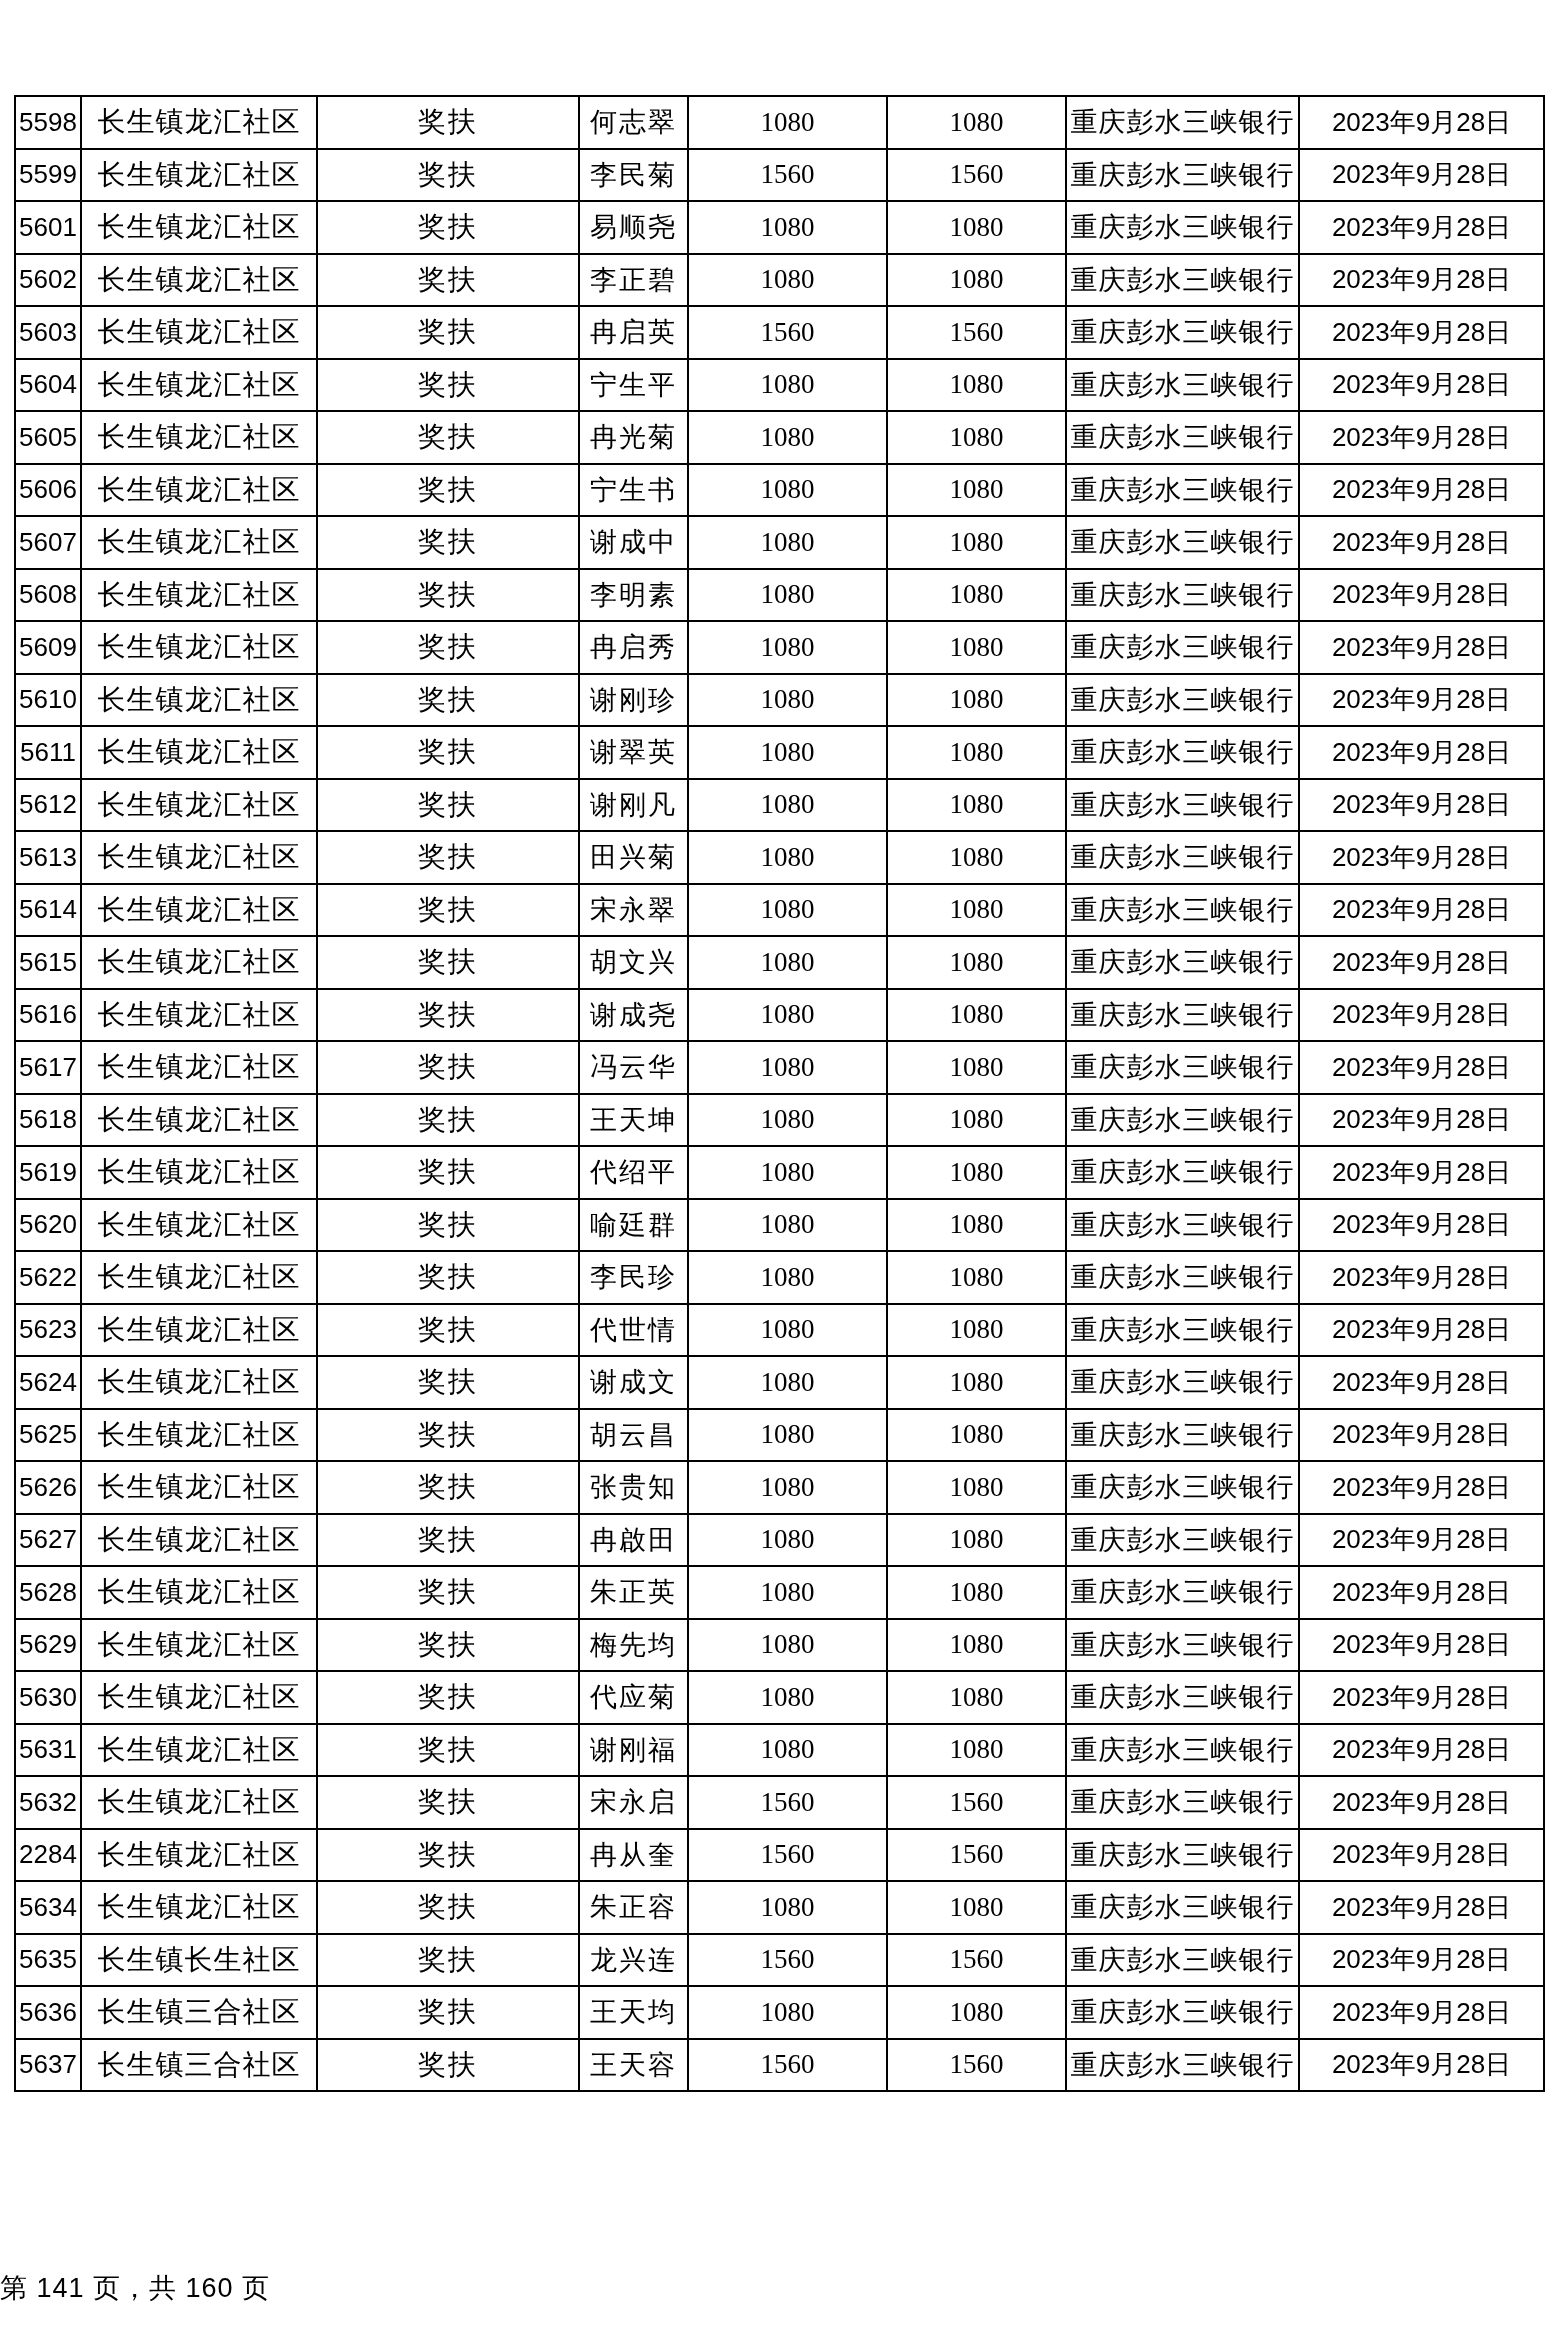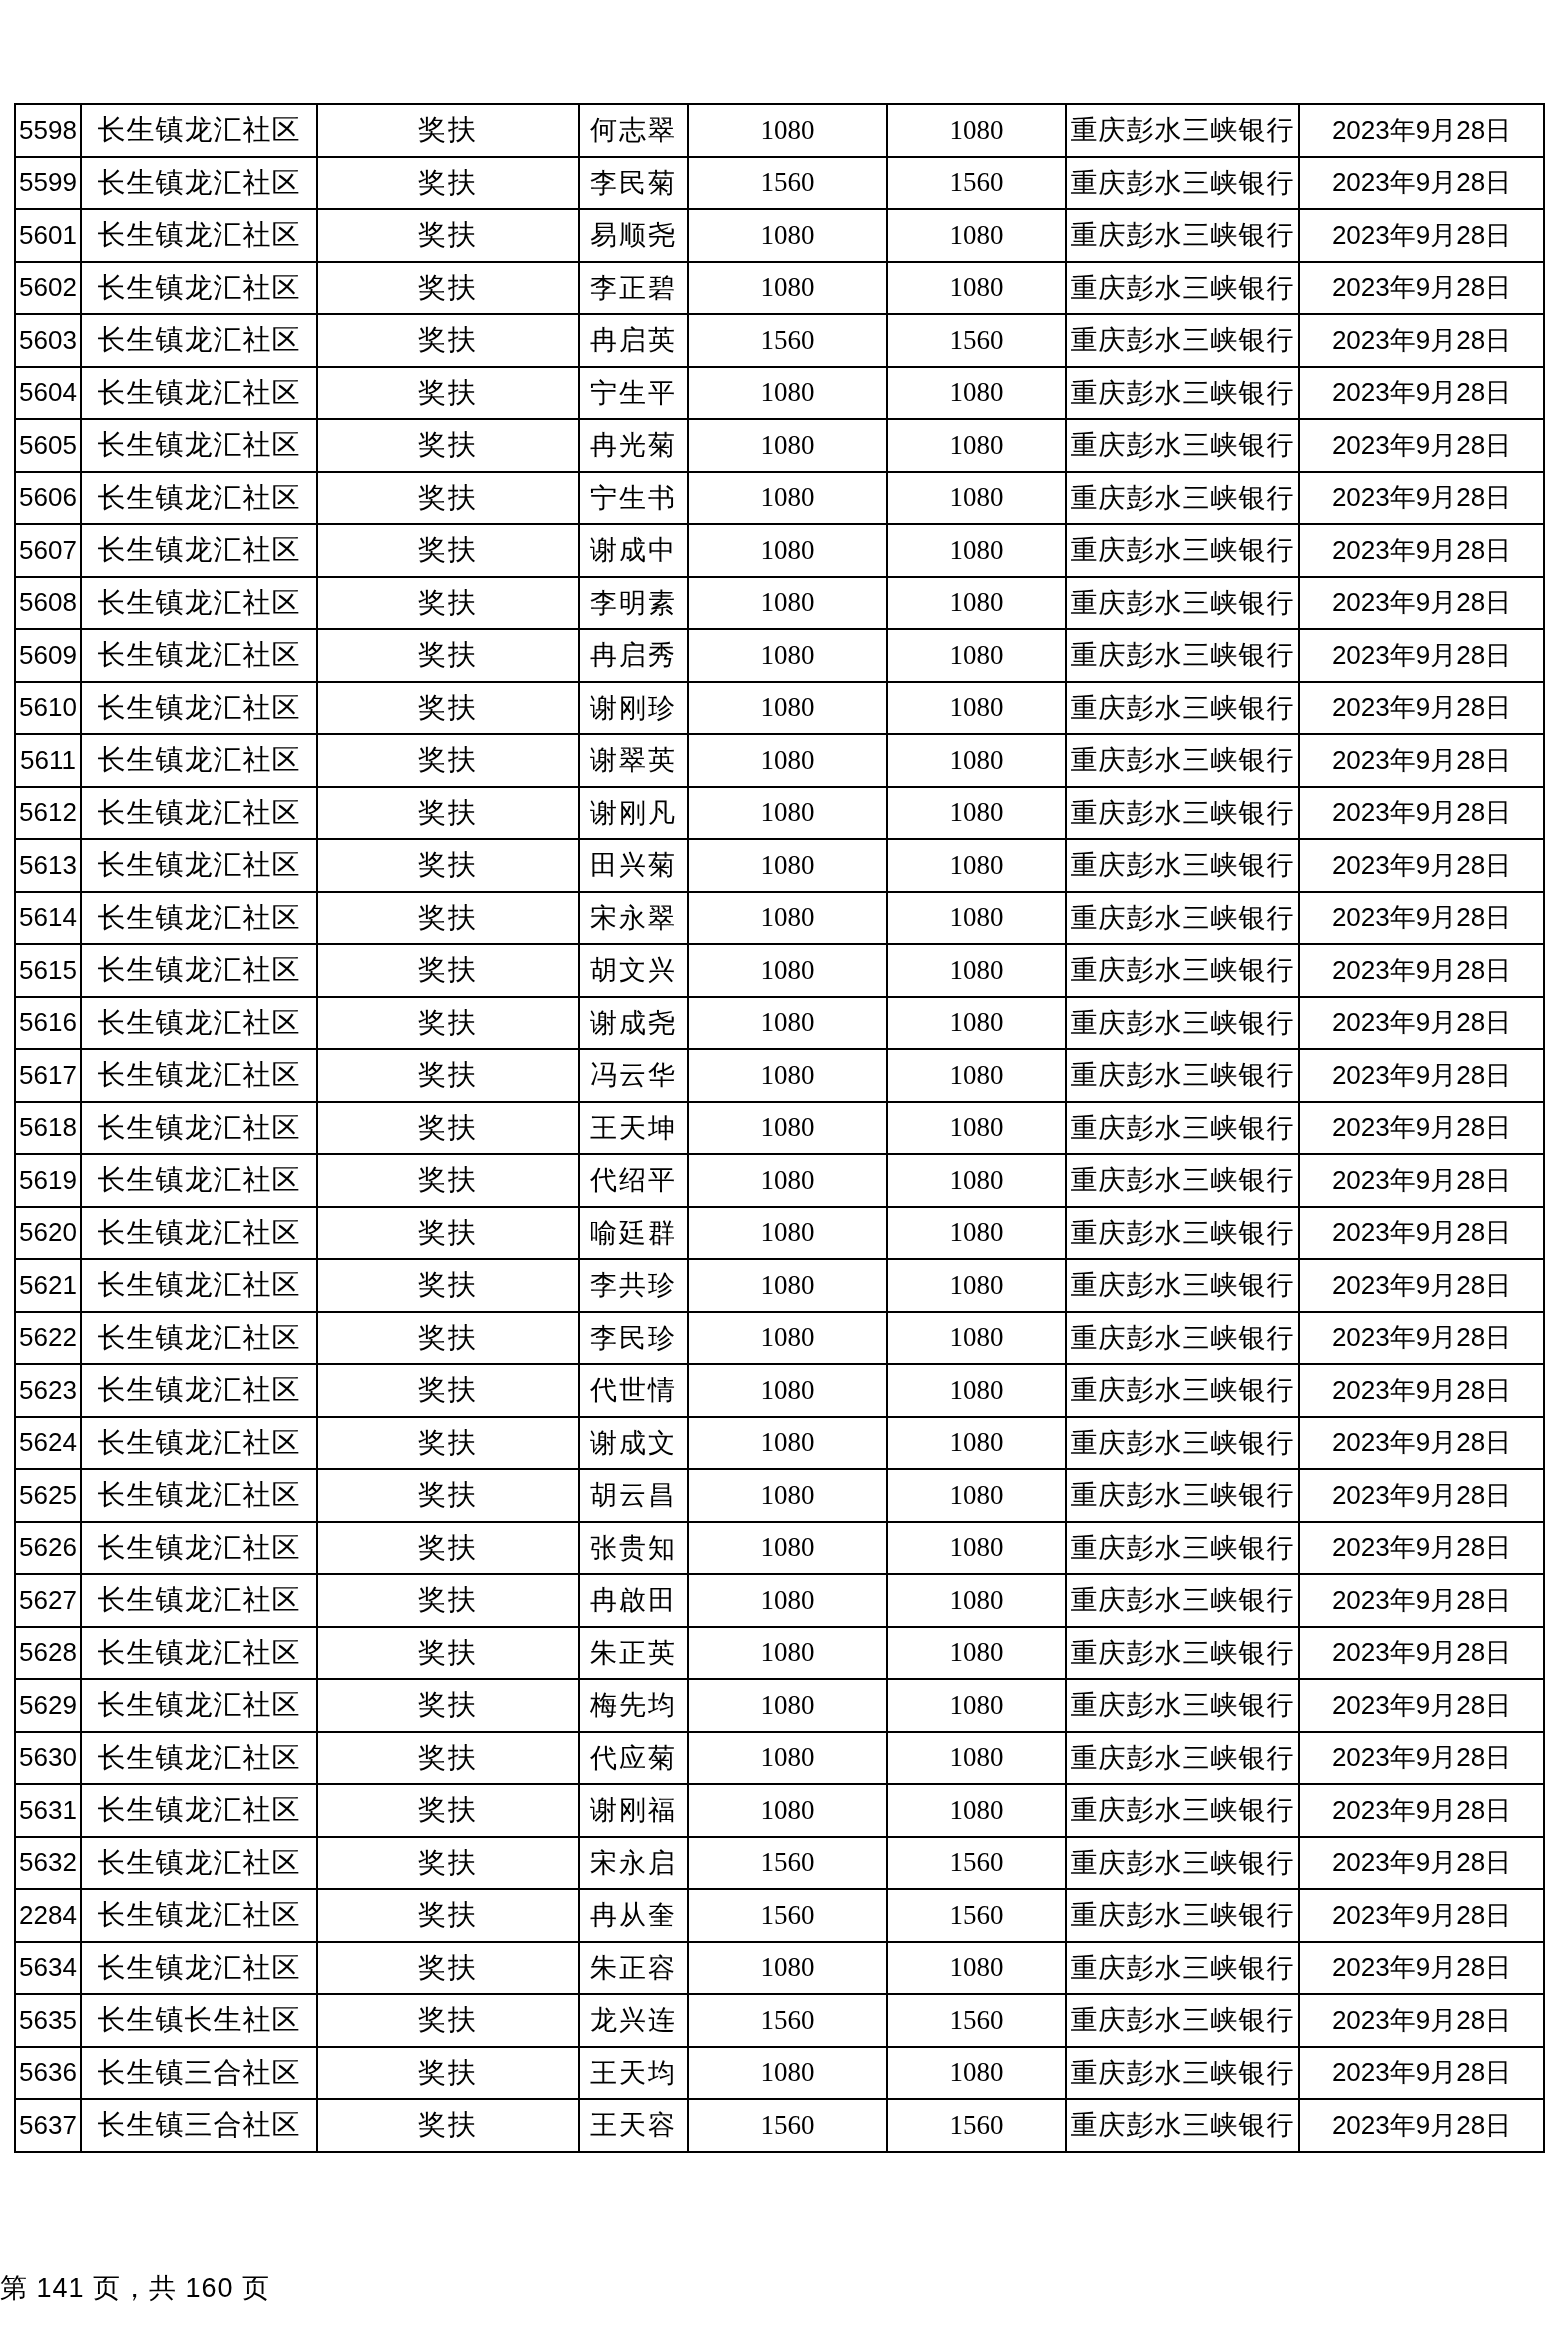--- a/index.html
+++ b/index.html
@@ -12,21 +12,21 @@
   .page {
     position: relative;
     width: 1560px;
     height: 2338px;
     background: #ffffff;
     overflow: hidden;
   }
   table.doc-table {
     position: absolute;
     left: 14px;
-    top: 103px;
+    top: 95px;
     width: 1529px;
     border-collapse: collapse;
     table-layout: fixed;
   }
   table.doc-table td {
     border: 2px solid #000000;
     height: 50.5px;
     padding: 0;
     text-align: center;
     vertical-align: middle;
@@ -308,30 +308,20 @@
     <td class="c-serial">5620</td>
     <td class="c-community">长生镇龙汇社区</td>
     <td class="c-category">奖扶</td>
     <td class="c-name">喻廷群</td>
     <td class="c-amount">1080</td>
     <td class="c-amount">1080</td>
     <td class="c-bank">重庆彭水三峡银行</td>
     <td class="c-date">2023年9月28日</td>
   </tr>
         <tr>
-    <td class="c-serial">5621</td>
-    <td class="c-community">长生镇龙汇社区</td>
-    <td class="c-category">奖扶</td>
-    <td class="c-name">李共珍</td>
-    <td class="c-amount">1080</td>
-    <td class="c-amount">1080</td>
-    <td class="c-bank">重庆彭水三峡银行</td>
-    <td class="c-date">2023年9月28日</td>
-  </tr>
-        <tr>
     <td class="c-serial">5622</td>
     <td class="c-community">长生镇龙汇社区</td>
     <td class="c-category">奖扶</td>
     <td class="c-name">李民珍</td>
     <td class="c-amount">1080</td>
     <td class="c-amount">1080</td>
     <td class="c-bank">重庆彭水三峡银行</td>
     <td class="c-date">2023年9月28日</td>
   </tr>
         <tr>

